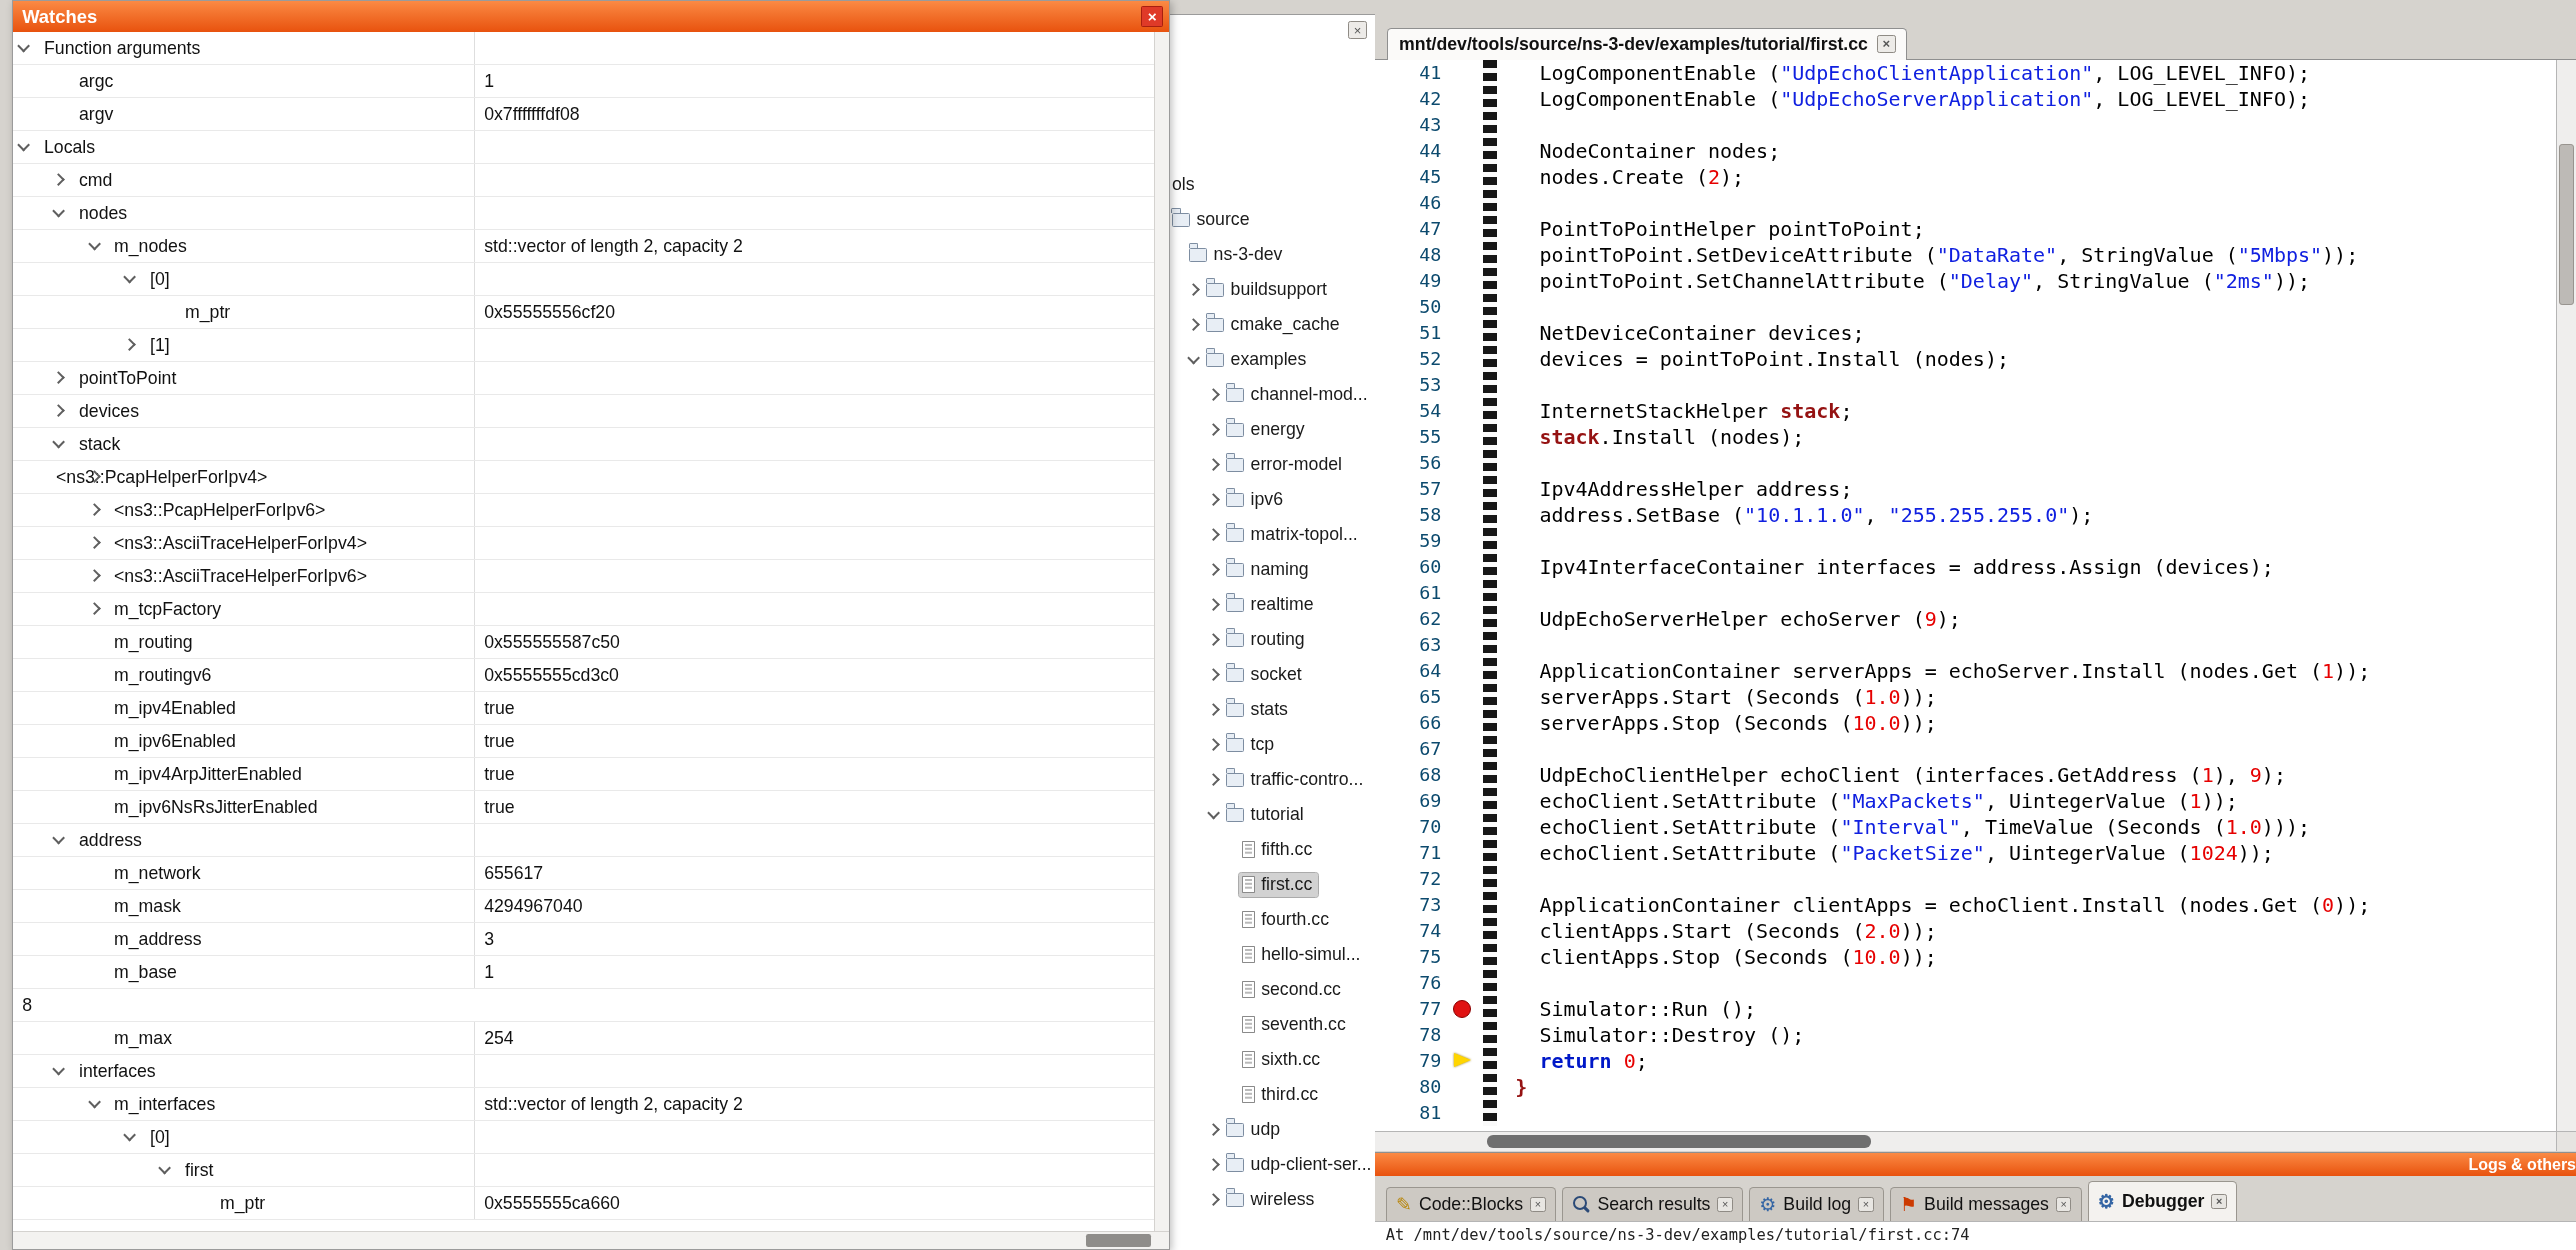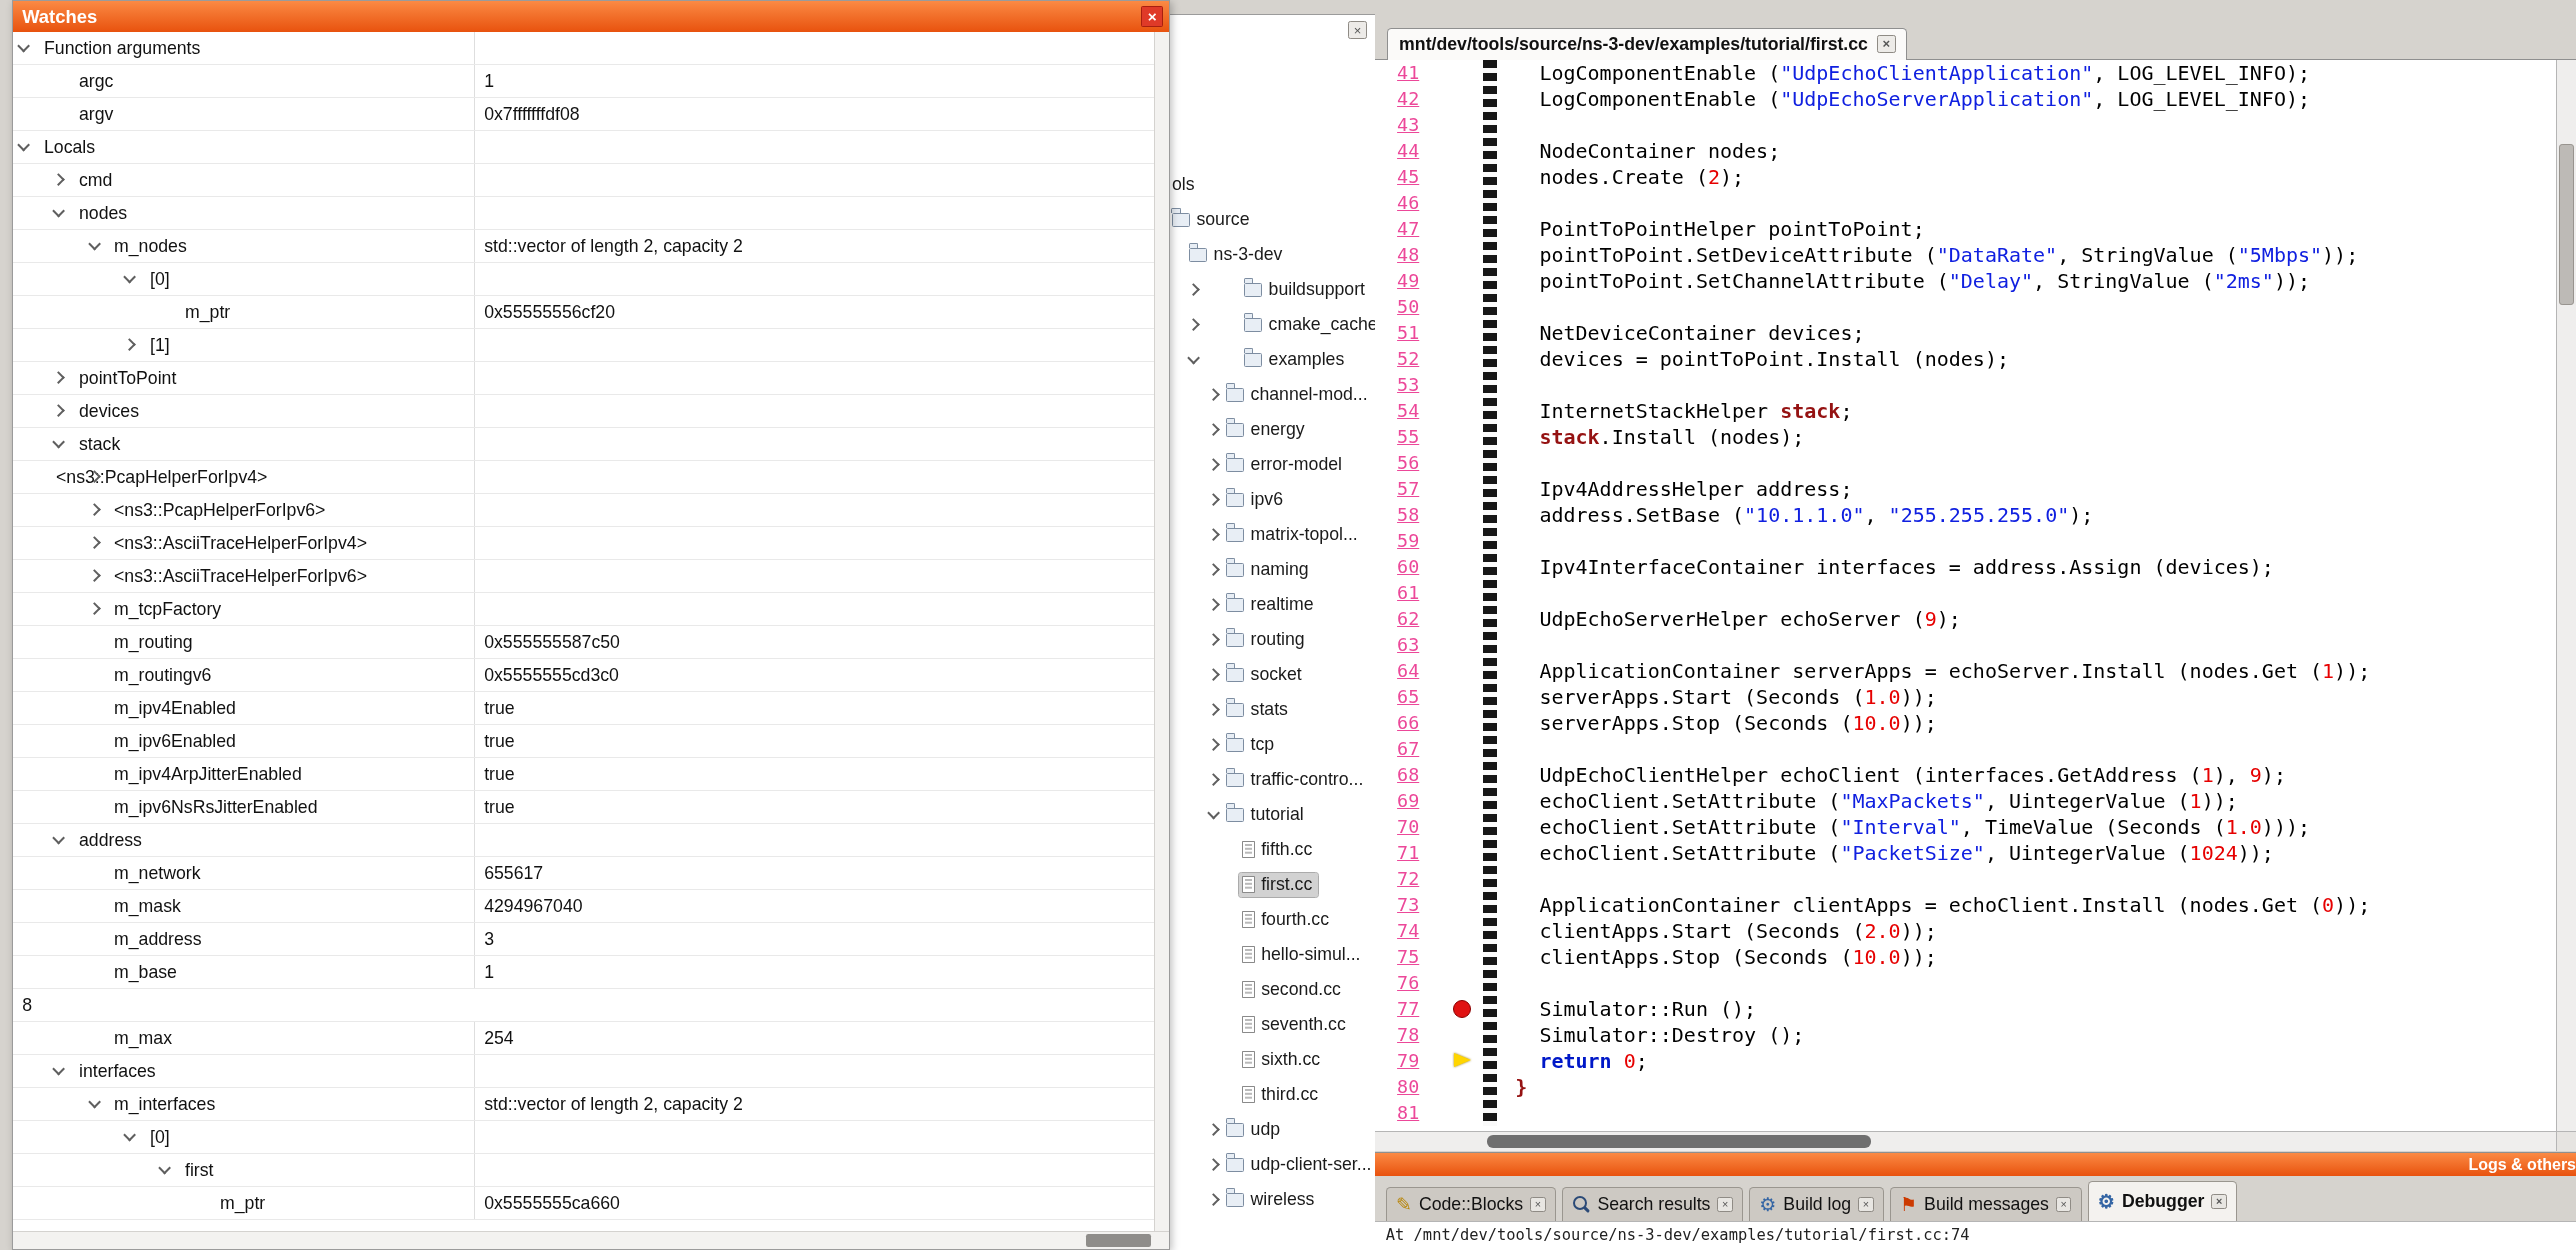--- a/index.html
+++ b/index.html
@@ -24,21 +24,21 @@
   
   #tree-panel{position:absolute; left:1157px; top:14px; width:220px; height:1237px;
     background:#fff; border:0.8px solid #9b9b9b; overflow:hidden;}
   #tree-panel .panel-close{position:absolute; top:6.1px; right:9.2px;}
   #tree-body{position:absolute; top:152px; left:0; right:0;}
   .tree-row{height:35px; display:flex; align-items:center; position:relative;
     font-size:17.7px; white-space:nowrap; color:#1a1a1a;}
   .tree-row .row-inner{display:inline-flex; align-items:center; gap:6.1px; padding:1.5px 6.1px 1.5px 3.1px;}
   .tree-row .row-inner.sel{background:#d2d2d2; outline:0.8px solid #ababab; border-radius:2.3px;}
   .lvl0{padding-left:10.8px;} .lvl1{padding-left:10.8px;} .lvl2{padding-left:28px;}
-  .lvl3{padding-left:28px;gap:38px;} .lvl4{padding-left:48px;} .lvl5{padding-left:81px;}
+  .lvl3{padding-left:28px;} .lvl4{padding-left:48px;} .lvl5{padding-left:81px;}
   .tree-chev{position:relative; width:17px; height:17px; flex:none;}
   .tree-chev .chev{left:3.1px;}
   .ic-folder{width:18.4px; height:14px; flex:none; background:#e8eef5; border:1.5px solid #7d8da1;
     border-radius:1.5px; position:relative;}
   .ic-folder::before{content:""; position:absolute; left:-1.5px; top:-5.4px; width:7.7px; height:3.8px;
     background:#e8eef5; border:1.5px solid #7d8da1; border-bottom:none; border-radius:1.5px 1.5px 0 0;}
   .ic-file{width:13px; height:17px; flex:none; background:#fff; border:1.5px solid #8a8a8a;
     border-radius:0.8px; position:relative;}
   .ic-file::before{content:""; position:absolute; left:1.5px; top:2.3px; width:7px; height:1.5px; background:#b9b9b9;
     box-shadow:0 3.8px 0 #b9b9b9, 0 7.7px 0 #b9b9b9;}
@@ -65,21 +65,21 @@
 
   
   #editor-panel{position:absolute; left:1375px; top:0; width:1201px; height:1152px; background:var(--frame-bg);}
   .tabbar{position:absolute; left:0; right:0; top:26px; height:34px; border-bottom:0.8px solid #8f8f8f;}
   .ed-tab{position:absolute; left:12.3px; top:1.5px; height:32px; display:inline-flex; align-items:center; gap:9.2px;
     padding:0 10.8px; background:#fbfaf9; border:0.8px solid #8f8f8f; border-bottom:none;
     border-radius:4.6px 4.6px 0 0; font-weight:bold; font-size:17.7px;}
   .ed-content{position:absolute; left:0; top:60px; width:1181px; height:1071px; background:#fff; overflow:hidden;}
   .ed-line{height:26px; display:flex; align-items:stretch;
     font-family:"DejaVu Sans Mono", monospace; font-size:20px; line-height:26px;}
-  .ln{width:74px; flex:none; text-align:center; padding-right:7.7px; color:#ec4899; font-size:18.4px;text-decoration:underline;}
+  .ln{width:74px; flex:none; text-align:right; padding-right:7.7px; color:#0c4a6e; font-size:18.4px;}
   .mk{width:28px; flex:none; position:relative;}
   .mk .bp{position:absolute; left:3.8px; top:3.8px; width:18.4px; height:18.4px; border-radius:50%;
     background:var(--c-bp); border:0.8px solid #8a0000;}
   .mk .arrow{position:absolute; left:5.4px; top:5.4px; width:0; height:0;
     border-left:17px solid var(--c-arrow); border-top:7.7px solid transparent; border-bottom:7.7px solid transparent;
     filter:drop-shadow(0 0 0.8px #9a7b00);}
   .dots{width:26px; flex:none; position:relative;}
   .dots::before{content:""; position:absolute; left:6.1px; right:6.1px; top:0; bottom:0;
     background:repeating-linear-gradient(180deg,#161616 0 7.7px,#fafafa 7.7px 13px);}
   .code{white-space:pre; padding-left:12.3px;}

